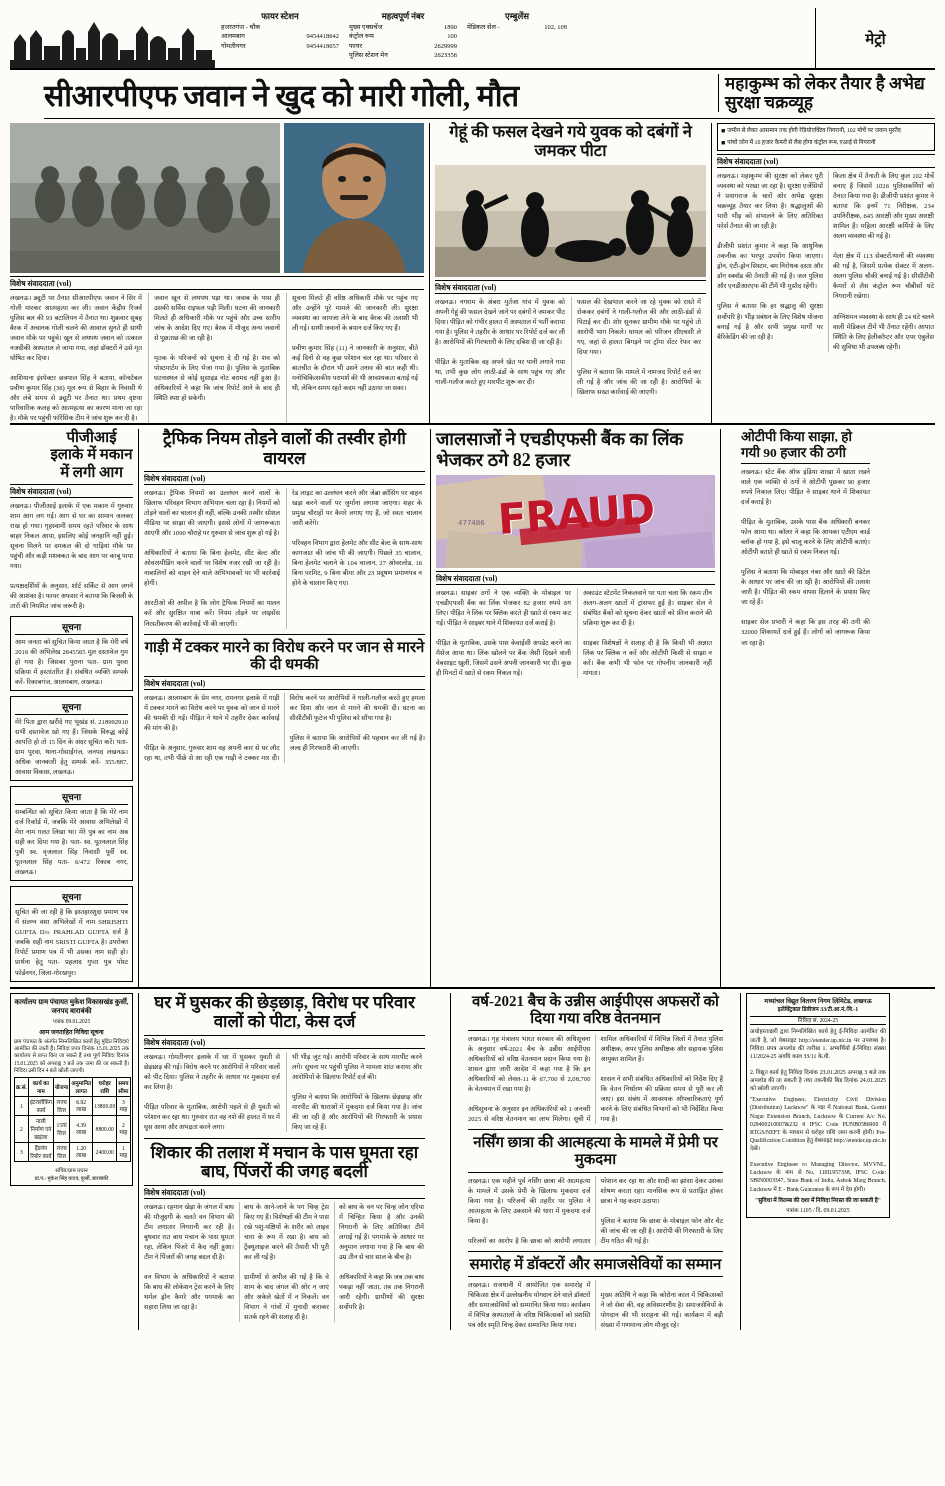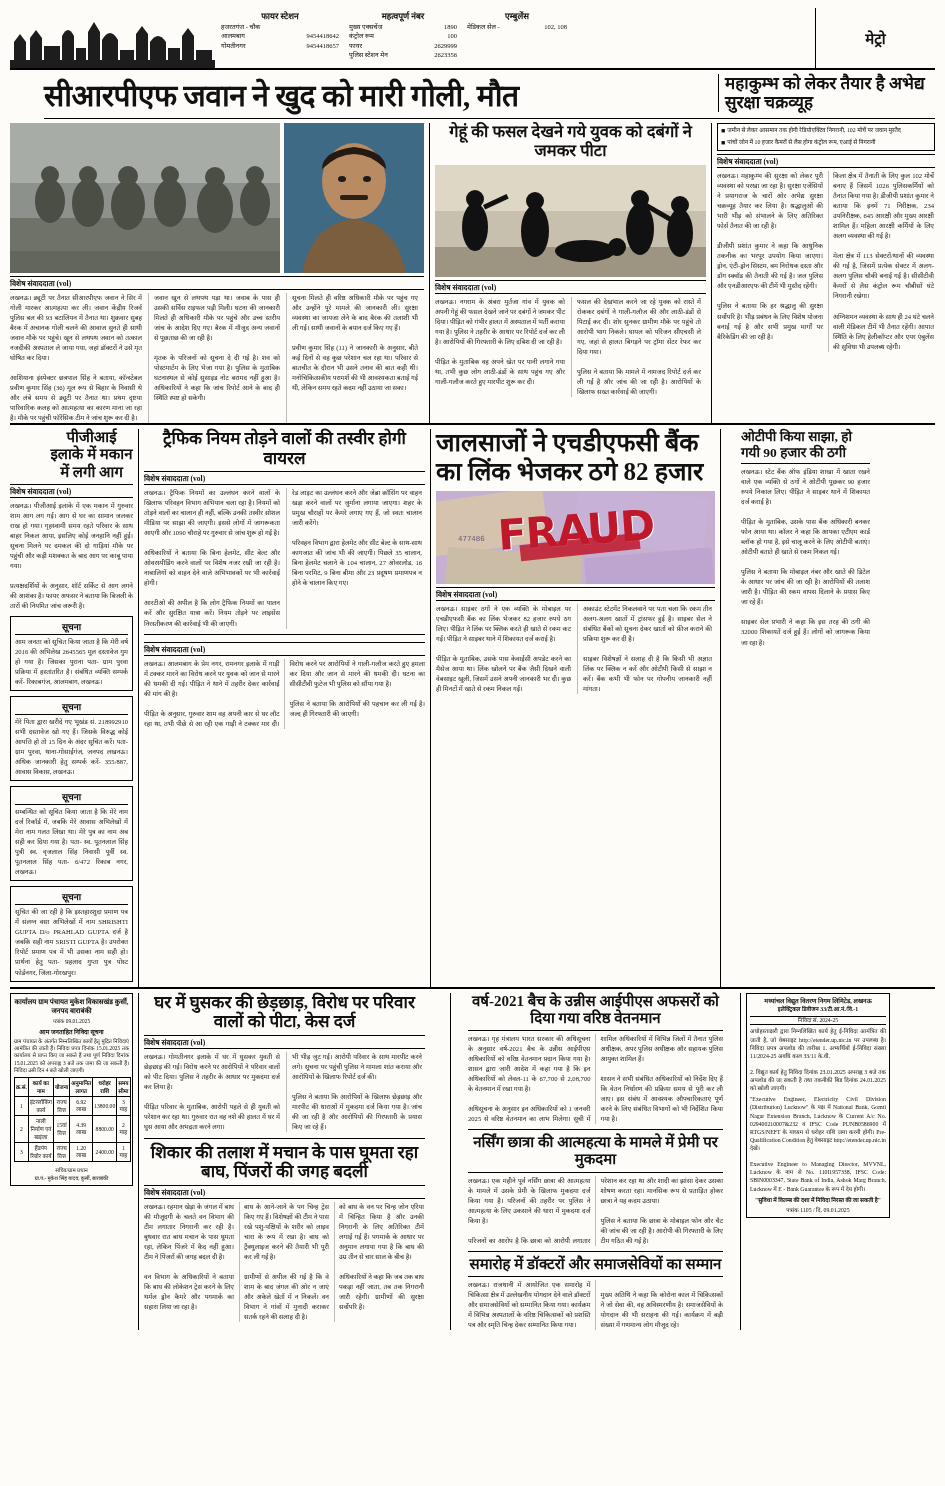--- a/index.html
+++ b/index.html
@@ -290,31 +290,32 @@
 
 अधिकारियों ने बताया कि बिना हेलमेट, सीट बेल्ट और ओवरस्पीडिंग करने वालों पर विशेष नजर रखी जा रही है। नाबालिगों को वाहन देने वाले अभिभावकों पर भी कार्रवाई होगी।
 
 आरटीओ की अपील है कि लोग ट्रैफिक नियमों का पालन करें और सुरक्षित यात्रा करें। नियम तोड़ने पर लाइसेंस निरस्तीकरण की कार्रवाई भी की जाएगी।</div>
         <div class="body-txt vr" style="width:136px; padding-left:5px; white-space:pre-line;">रेड लाइट का उल्लंघन करने और जेब्रा क्रॉसिंग पर वाहन खड़ा करने वालों पर जुर्माना लगाया जाएगा। शहर के प्रमुख चौराहों पर कैमरे लगाए गए हैं, जो स्वतः चालान जारी करेंगे।
 
 परिवहन विभाग द्वारा हेलमेट और सीट बेल्ट के साथ-साथ कागजात की जांच भी की जाएगी। पिछले 35 चालान, बिना हेलमेट चलाने के 104 चालान, 27 ओवरलोड, 16 बिना परमिट, 9 बिना बीमा और 23 प्रदूषण प्रमाणपत्र न होने के चालान किए गए।</div>
       </div>
 
       <div style="border-top:1px solid #000; margin-top:5px; padding-top:4px;">
+        <div class="mid-head center">गाड़ी में टक्कर मारने का विरोध करने पर जान से मारने की दी धमकी</div>
         <div class="byline">विशेष संवाददाता (vol)</div>
         <div class="body-txt" style="white-space:pre-line; column-count:2; column-gap:10px; column-rule:1px solid #bbb;">लखनऊ। आलमबाग के प्रेम नगर, रामनगर इलाके में गाड़ी में टक्कर मारने का विरोध करने पर युवक को जान से मारने की धमकी दी गई। पीड़ित ने थाने में तहरीर देकर कार्रवाई की मांग की है।
 
 पीड़ित के अनुसार, गुरुवार शाम वह अपनी कार से घर लौट रहा था, तभी पीछे से आ रही एक गाड़ी ने टक्कर मार दी। विरोध करने पर आरोपियों ने गाली-गलौज करते हुए हमला कर दिया और जान से मारने की धमकी दी। घटना का सीसीटीवी फुटेज भी पुलिस को सौंपा गया है।
 
 पुलिस ने बताया कि आरोपियों की पहचान कर ली गई है। जल्द ही गिरफ्तारी की जाएगी।</div>
       </div>
     </div>
 
     <div style="width:290px; padding:0 5px; border-left:1px solid #000;">
-      <div class="sub-head" style="font-size:25px;">जालसाजों ने एचडीएफसी बैंक का लिंक भेजकर ठगे 82 हजार</div>
+      <div class="sub-head" style="font-size:18px;">जालसाजों ने एचडीएफसी बैंक का लिंक भेजकर ठगे 82 हजार</div>
       <div class="photo ph-money fraud-graphic" style="width:100%;height:93px;margin-top:4px;">
         <svg width="280" height="118" viewBox="0 0 280 118" style="position:absolute;inset:0;">
           <rect width="280" height="118" fill="#c5b0d2"></rect>
           <g opacity=".85">
             <rect x="-10" y="4" width="120" height="54" rx="3" fill="#d9c7a8" transform="rotate(-8 50 30)"></rect>
             <rect x="140" y="0" width="130" height="56" rx="3" fill="#c9b2d8" transform="rotate(6 200 28)"></rect>
             <rect x="10" y="60" width="135" height="54" rx="3" fill="#cdbf9f" transform="rotate(4 70 86)"></rect>
             <rect x="150" y="62" width="128" height="54" rx="3" fill="#bda4cf" transform="rotate(-5 210 88)"></rect>
           </g>
           <g fill="#6d5a7a" font-family="DejaVu Sans" font-size="7">

